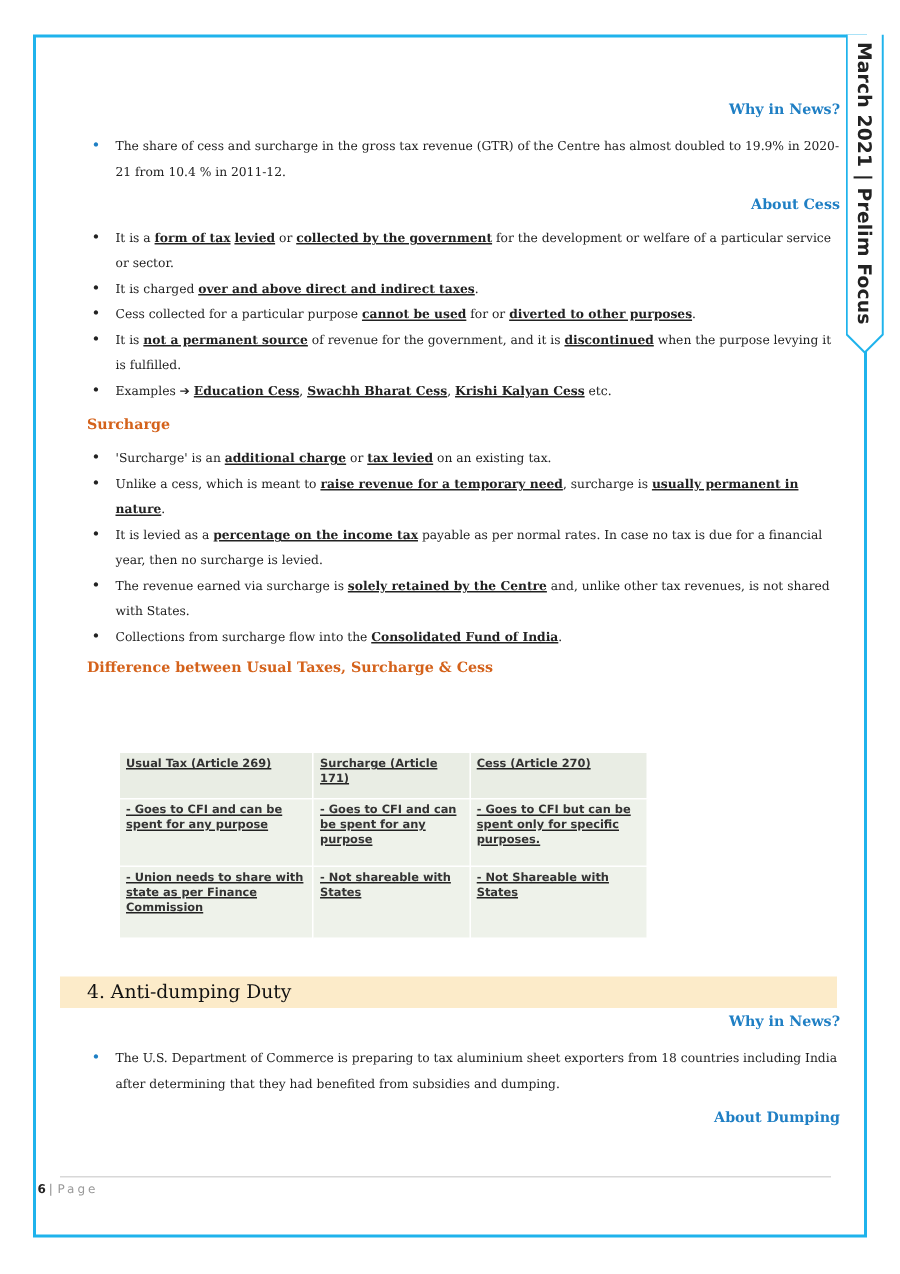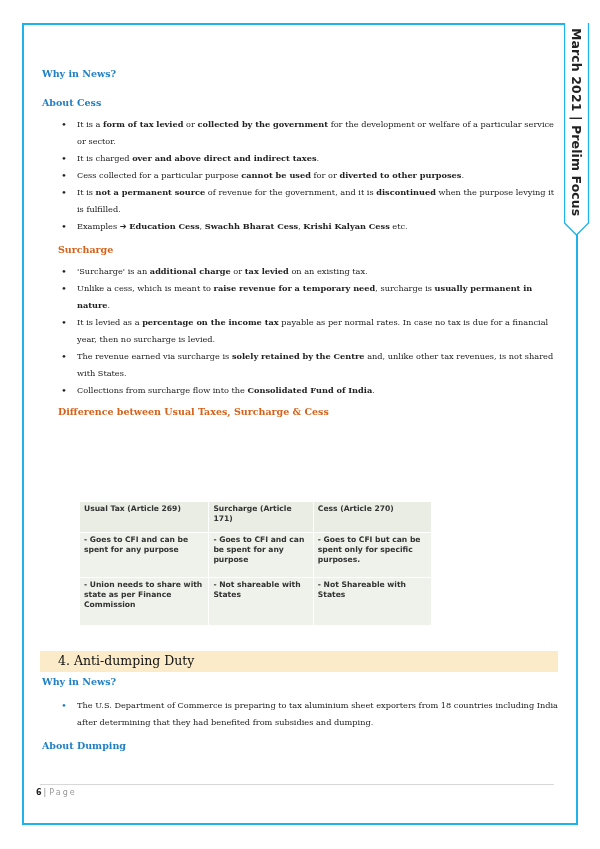--- a/index.html
+++ b/index.html
@@ -7,55 +7,58 @@
          font-family: "DejaVu Serif", "Liberation Serif", serif; color: #222; }
   .frame { position: absolute; left: 22px; top: 23px; width: 552px; height: 798px;
            border: 2px solid #1fb3ec; box-sizing: content-box; }
   .sidetab { position: absolute; left: 564px; top: 23px; width: 25px; height: 210px; }
   .sidetab svg { position: absolute; left: 0; top: 0; }
   .sidetab-text { position: absolute; left: 563px; top: 28px; width: 26px; height: 190px;
                   writing-mode: vertical-rl; font-family: "DejaVu Sans", "Liberation Sans", sans-serif;
                   font-weight: bold; font-size: 12.5px; color: #222; line-height: 26px;
                   text-align: left; white-space: nowrap; letter-spacing: 0.1px; }
   .content { position: absolute; left: 42px; top: 60px; width: 518px; }
-  .h-blue { color: #1f7fc4; font-weight: bold; font-size: 9.5px; margin: 0; }
+  .h-blue { color: #1f7fc4; font-weight: bold; font-size: 9.5px; margin: 0; text-align: right; }
   .h-orange { color: #d4621b; font-weight: bold; font-size: 9.5px; margin: 0; }
   ul { list-style: none; margin: 0; padding: 0; }
   li { position: relative; padding-left: 35px; font-size: 8.2px; line-height: 17px; margin: 0; }
   li::before { content: "•"; position: absolute; left: 19px; top: 0; font-size: 10px; color: #222; }
   li.blue-bullet::before { color: #1f7fc4; }
-  b.u { font-weight: bold; }
-  .tablewrap { position: absolute; left: 80px; top: 502px; width: 352px; height: 124px; background: #f2f5ef; }
+  b.u { font-weight: bold; text-decoration: underline; }
+  .tablewrap { position: absolute; left: 80px; top: 502px; width: 352px; height: 124px; background: #f2f5ef; text-decoration: underline; }
   table { border-collapse: collapse; width: 100%; height: 100%;
           font-family: "DejaVu Sans", "Liberation Sans", sans-serif; font-size: 7.6px; font-weight: bold; color: #333; }
   td { vertical-align: top; padding: 2px 4px; border-right: 1px solid #ffffff; border-bottom: 1px solid #ffffff; background: #eef2ea; line-height: 10px; }
   tr.r0 td { background: #e9ede4; height: 26px; }
   tr.r1 td { height: 40px; margin-top: 23px; }
   .section-bar { position: absolute; left: 40px; top: 651px; width: 518px; height: 21px; background: #fcebc9; }
   .section-title { position: absolute; left: 58px; top: 653px; font-size: 12.5px; font-weight: normal; color: #111; }
   .footer-line { position: absolute; left: 40px; top: 784px; width: 514px; height: 1px; background: #d8d8d8; }
-  .footer { position: absolute; left: 36px; top: 788px; font-family: "DejaVu Sans", "Liberation Sans", sans-serif; font-size: 8px; color: #999; letter-spacing: 2px; }
+  .footer { position: absolute; left: 25px; top: 788px; font-family: "DejaVu Sans", "Liberation Sans", sans-serif; font-size: 8px; color: #999; letter-spacing: 2px; }
   .footer .num { color: #222; font-weight: bold; letter-spacing: 0; }
   .footer .sep { color: #888; letter-spacing: 0; margin: 0 3px 0 2px; }
 </style>
 </head>
 <body>
 
 <div class="frame"></div>
 
 <div class="sidetab">
   <svg width="30" height="215" viewBox="0 0 30 215">
     <polyline points="0.5,0 0.5,200 12.5,212 24.5,200 24.5,0" fill="#ffffff" stroke="#1fb3ec" stroke-width="1.3"></polyline>
   </svg>
 </div>
 <div class="sidetab-text">March 2021 | Prelim Focus</div>
 
 <div class="content">
   <p class="h-blue" style="margin-top:8px;">Why in News?</p>
   <div style="height:10px"></div>
+  <ul>
+    <li class="blue-bullet"><span>The share of cess and surcharge in the gross tax revenue (GTR) of the Centre has almost doubled to 19.9% in 2020-21 from 10.4 % in 2011-12.</span></li>
+  </ul>
   <div style="height:8px"></div>
   <p class="h-blue">About Cess</p>
   <div style="height:8px"></div>
   <ul>
     <li><span>It is a </span><b class="u">form of tax</b><span> </span><b class="u">levied</b><span> or </span><b class="u">collected by the government</b><span> for the development or welfare of a particular service or sector.</span></li>
     <li><span>It is charged </span><b class="u">over and above direct and indirect taxes</b><span>.</span></li>
     <li><span>Cess collected for a particular purpose </span><b class="u">cannot be used</b><span> for or </span><b class="u">diverted to other purposes</b><span>.</span></li>
     <li><span>It is </span><b class="u">not a permanent source</b><span> of revenue for the government, and it is </span><b class="u">discontinued</b><span> when the purpose levying it is fulfilled.</span></li>
     <li><span>Examples ➔ </span><b class="u">Education Cess</b><span>, </span><b class="u">Swachh Bharat Cess</b><span>, </span><b class="u">Krishi Kalyan Cess</b><span> etc.</span></li>
   </ul>

